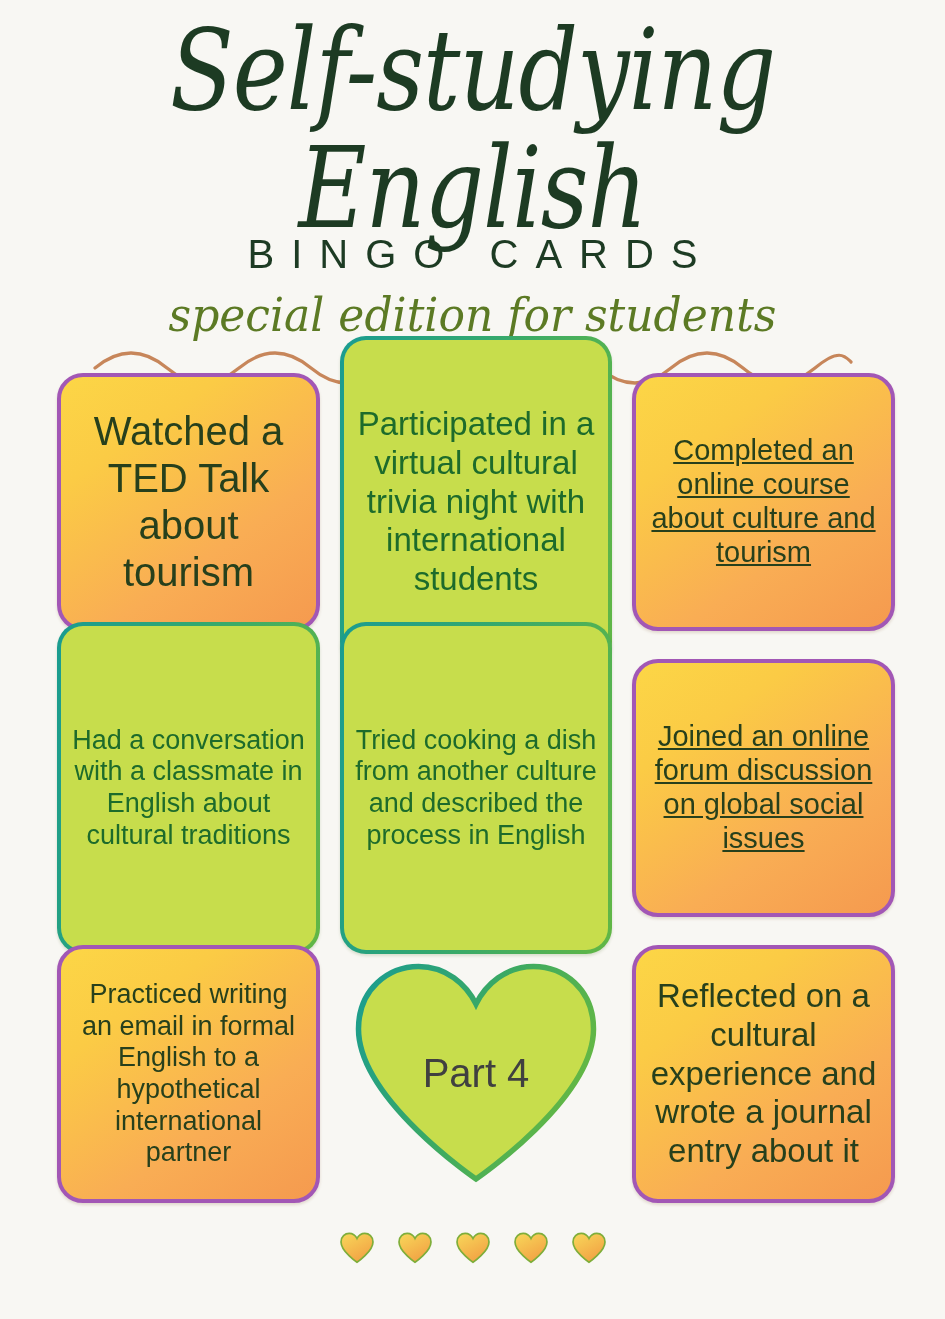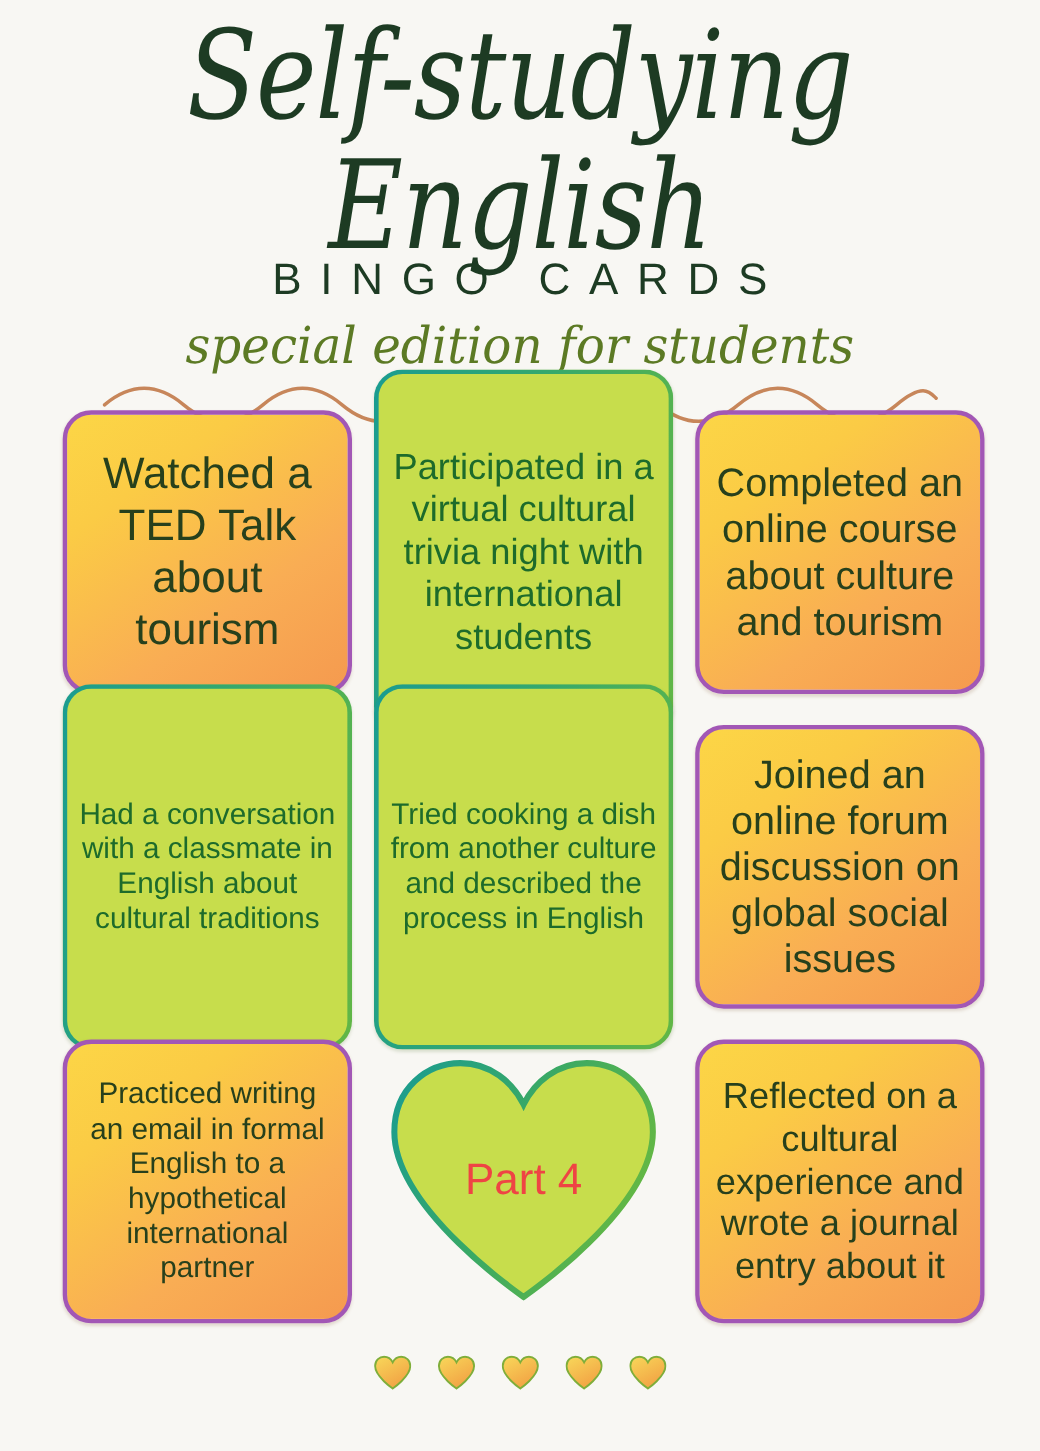--- a/index.html
+++ b/index.html
@@ -122,21 +122,21 @@
     background-origin: border-box;
     background-clip: padding-box, border-box;
     color: #1d6b2b;
     box-shadow: 0 2px 3px rgba(80, 110, 40, 0.18);
   }
   .card-text {
     display: block;
     width: 100%;
   }
   .fs-40 { font-size: 40px; }
-  .fs-36 { font-size: 36px; }
+  .fs-36 { font-size: 29px; text-decoration: underline; }
   .fs-33 { font-size: 33px; }
   .fs-31 { font-size: 27px; }
 
   
   .heart-cell {
     position: relative;
     width: 100%;
     height: 100%;
     display: flex;
     align-items: center;
@@ -147,21 +147,21 @@
   }
   .heart-label {
     position: absolute;
     top: 50%;
     left: 0;
     width: 100%;
     transform: translateY(-52%);
     text-align: center;
     font-family: "Liberation Sans", sans-serif;
     font-size: 40px;
-    color: #ef4444;
+    color: #404040;
     pointer-events: none;
   }
 
   
   .footer-hearts {
     position: absolute;
     left: 0;
     top: 1232px;
     width: 100%;
     display: flex;

